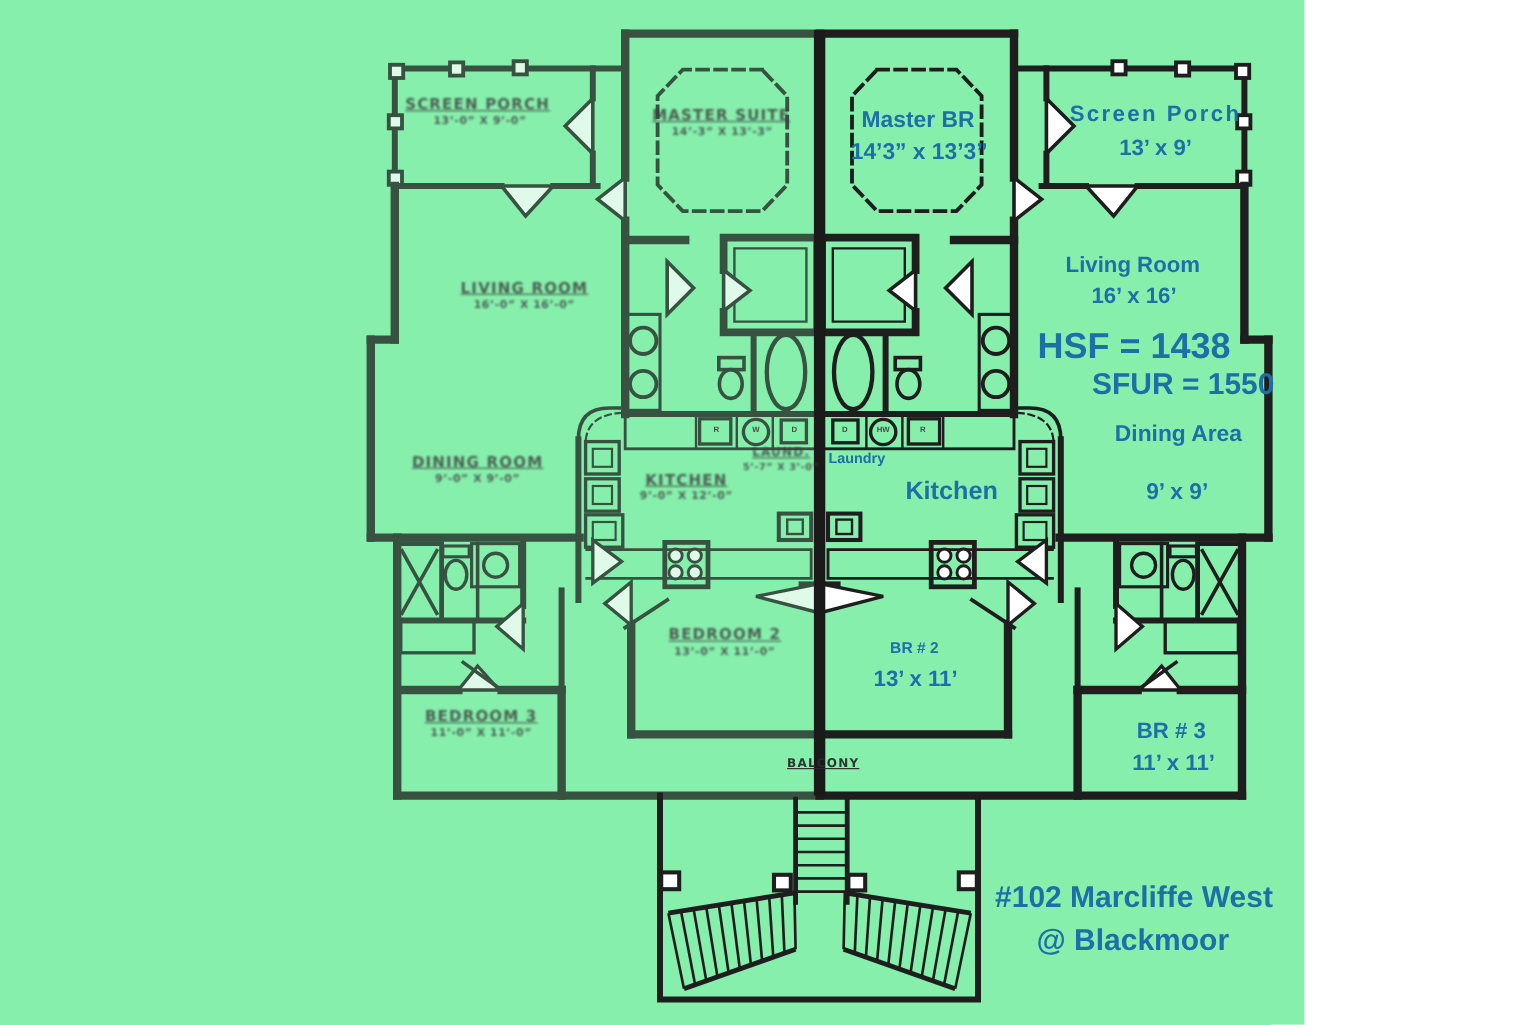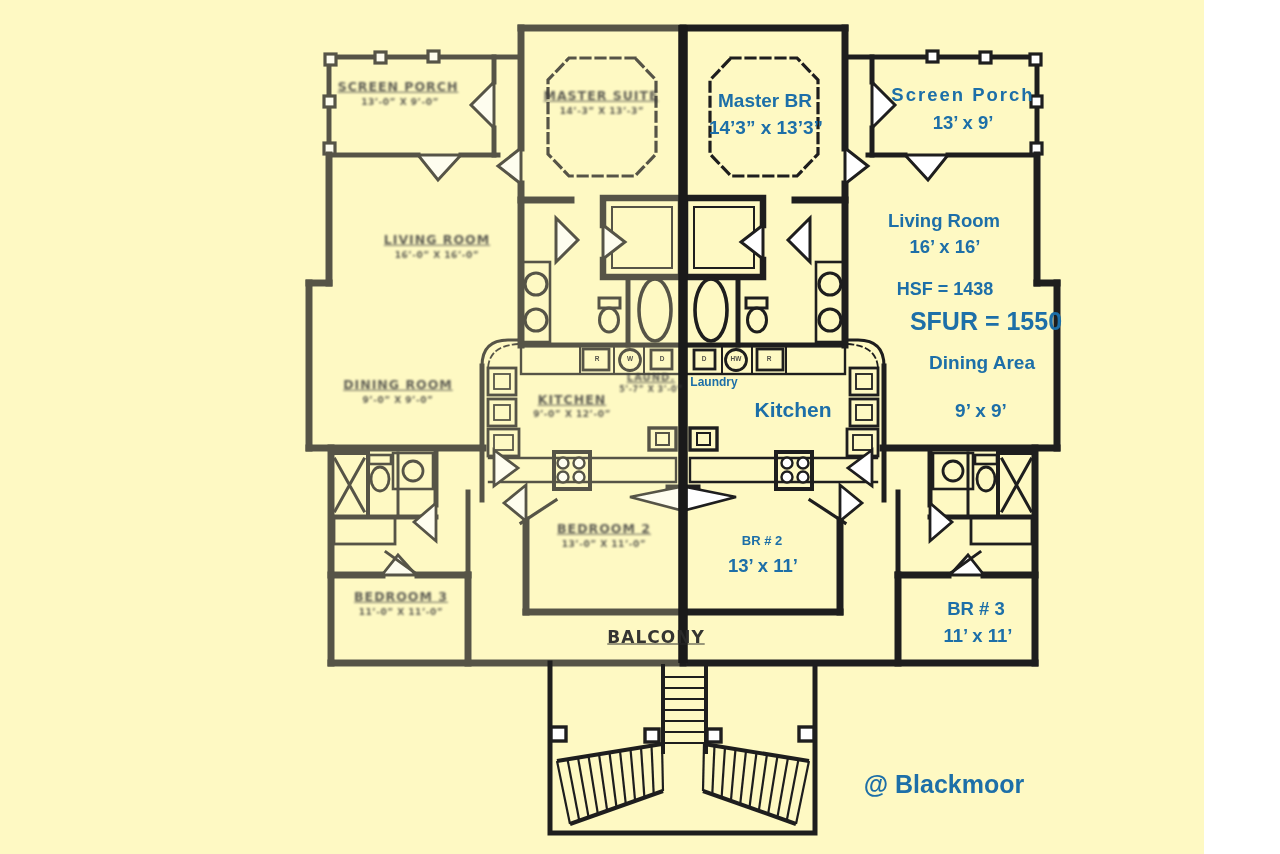--- a/index.html
+++ b/index.html
@@ -1,17 +1,17 @@
 <!DOCTYPE html>
 <html><head>
 <meta charset="utf-8">
 <style>
   html,body{margin:0;padding:0;background:#ffffff;}
   .plan{
-    position:relative; width:1204px; height:854px; background:#fef9c3;
+    position:relative; width:1087px; height:854px; background:#86efac;
     overflow:hidden; font-family:"Liberation Sans", sans-serif;text-decoration:underline;
   }
   .plan svg{position:absolute;left:0;top:0;}
   .lbl{
     position:absolute; transform:translate(-50%,-50%);
     color:#1d6fa8; font-weight:bold; white-space:nowrap; line-height:1;
   }
   .bp{
     position:absolute; transform:translate(-50%,-50%);
     color:#3e3e3e; font-weight:bold; white-space:nowrap; line-height:1;
@@ -224,48 +224,49 @@
 
   <div class="bp" style="left:651px;top:378px;font-size:10px;">LAUND.</div>
   <div class="bp dim" style="left:651px;top:390px;font-size:8px;">5’-7” X 3’-0”</div>
 
   <div class="bp" style="left:604px;top:529px;">BEDROOM 2</div>
   <div class="bp dim" style="left:604px;top:544px;">13’-0” X 11’-0”</div>
 
   <div class="bp" style="left:401px;top:597px;">BEDROOM 3</div>
   <div class="bp dim" style="left:401px;top:612px;">11’-0” X 11’-0”</div>
 
-  <div class="bp strong" style="left:656px;top:637px;font-size:17px;">BALCONY</div>
+  <div class="bp strong" style="left:686px;top:637px;font-size:10px;">BALCONY</div>
 
   <div class="tiny" style="left:704px;top:359px;">D</div>
   <div class="tiny" style="left:736px;top:359px;">HW</div>
   <div class="tiny" style="left:769px;top:359px;">R</div>
   <div class="tiny" style="left:662px;top:359px;">D</div>
   <div class="tiny" style="left:630px;top:359px;">W</div>
   <div class="tiny" style="left:597px;top:359px;">R</div>
 
   <div class="lbl" style="left:765px;top:100px;font-size:19px;">Master BR</div>
   <div class="lbl" style="left:766px;top:127px;font-size:19px;">14’3” x 13’3”</div>
 
   <div class="lbl" style="left:963px;top:95px;font-size:18.5px;letter-spacing:2px;">Screen Porch</div>
   <div class="lbl" style="left:963px;top:123px;font-size:18.5px;">13’ x 9’</div>
 
   <div class="lbl" style="left:944px;top:221px;font-size:18.5px;">Living Room</div>
   <div class="lbl" style="left:945px;top:247px;font-size:18.5px;">16’ x 16’</div>
 
-  <div class="lbl" style="left:945px;top:289px;font-size:18px;">HSF = 1438</div>
+  <div class="lbl" style="left:945px;top:289px;font-size:30px;">HSF = 1438</div>
   <div class="lbl" style="left:986px;top:321px;font-size:25px;">SFUR = 1550</div>
 
   <div class="lbl" style="left:714px;top:382px;font-size:12px;">Laundry</div>
   <div class="lbl" style="left:793px;top:409px;font-size:21px;">Kitchen</div>
 
   <div class="lbl" style="left:982px;top:362px;font-size:19px;">Dining Area</div>
   <div class="lbl" style="left:981px;top:410px;font-size:19px;">9’ x 9’</div>
 
   <div class="lbl" style="left:762px;top:540px;font-size:13px;">BR # 2</div>
   <div class="lbl" style="left:763px;top:566px;font-size:18.5px;">13’ x 11’</div>
 
   <div class="lbl" style="left:976px;top:609px;font-size:18.5px;">BR # 3</div>
   <div class="lbl" style="left:978px;top:636px;font-size:18.5px;">11’ x 11’</div>
 
+  <div class="lbl addr" style="left:945px;top:748px;">#102 Marcliffe West</div>
   <div class="lbl addr" style="left:944px;top:784px;">@ Blackmoor</div>
 
 </div>
 
 </body></html>

